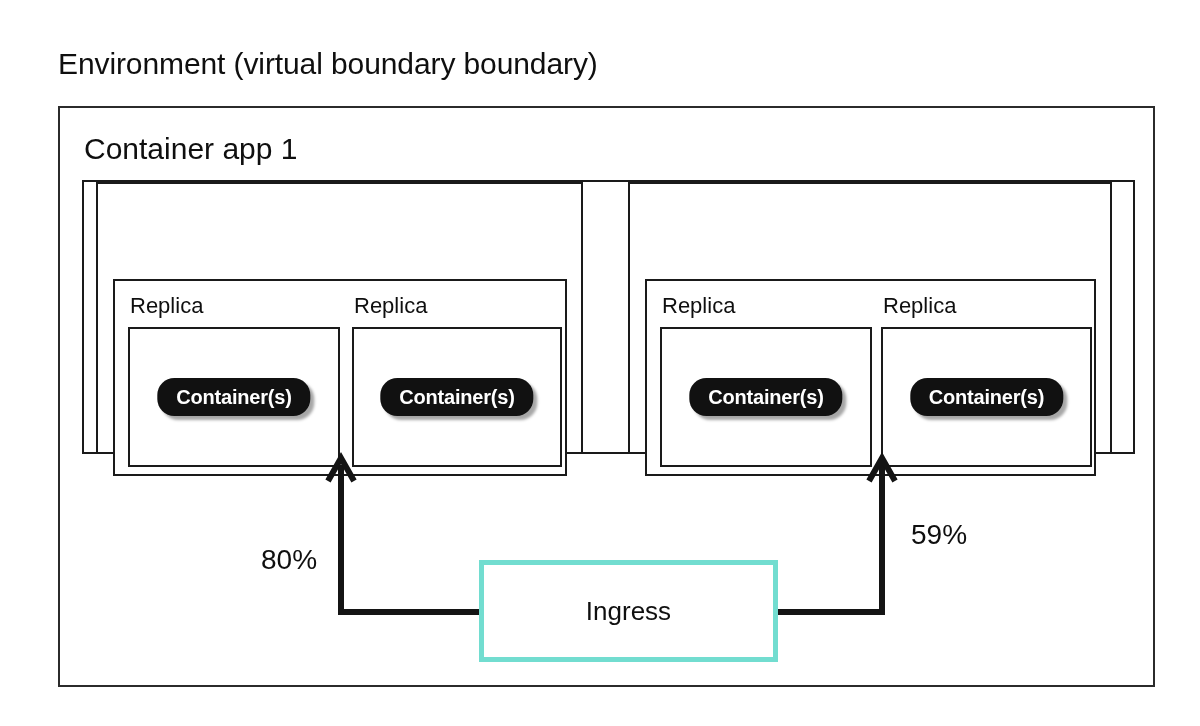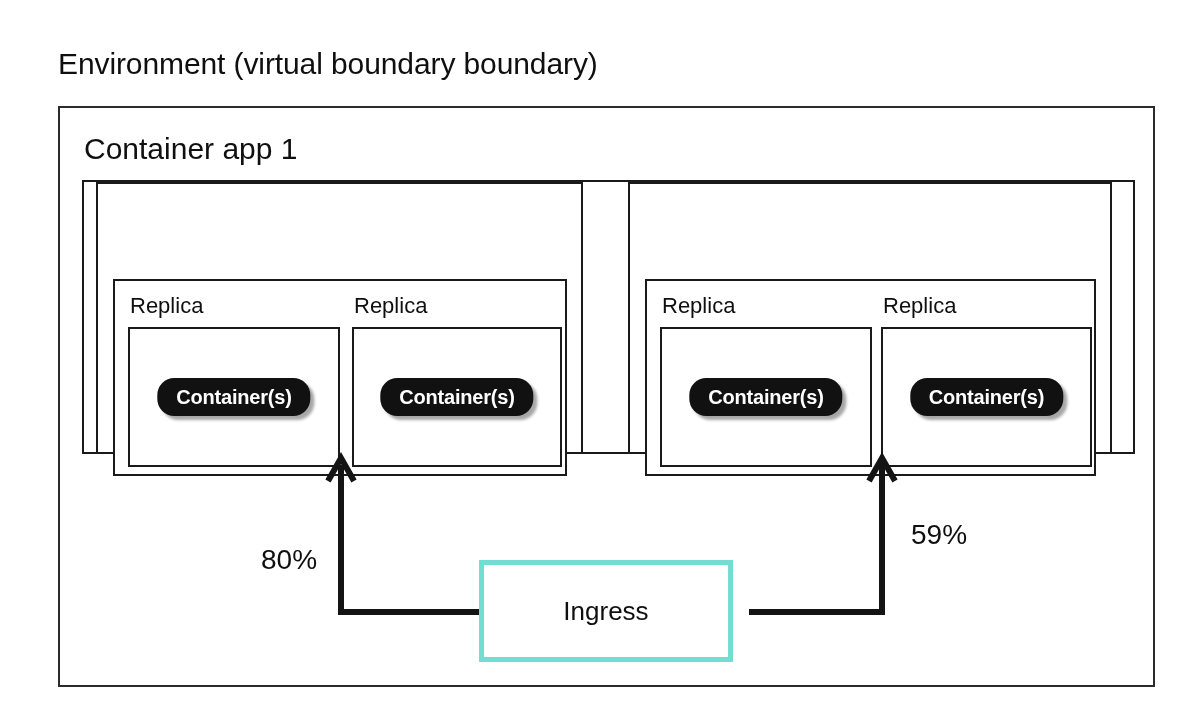--- a/index.html
+++ b/index.html
@@ -133,21 +133,21 @@
     white-space: nowrap;
     box-shadow: 4px 4px 3px rgba(0, 0, 0, 0.35);
     letter-spacing: -0.2px;
   }
 
   
   .ingress-box {
     position: absolute;
     left: 479px;
     top: 560px;
-    width: 254px;
+    width: 299px;
     height: 102px;
     border: 5px solid #72ddd0;
     background: #ffffff;
     box-sizing: border-box;
     display: flex;
     align-items: center;
     justify-content: center;
   }
   .ingress-label {
     font-size: 26px;

